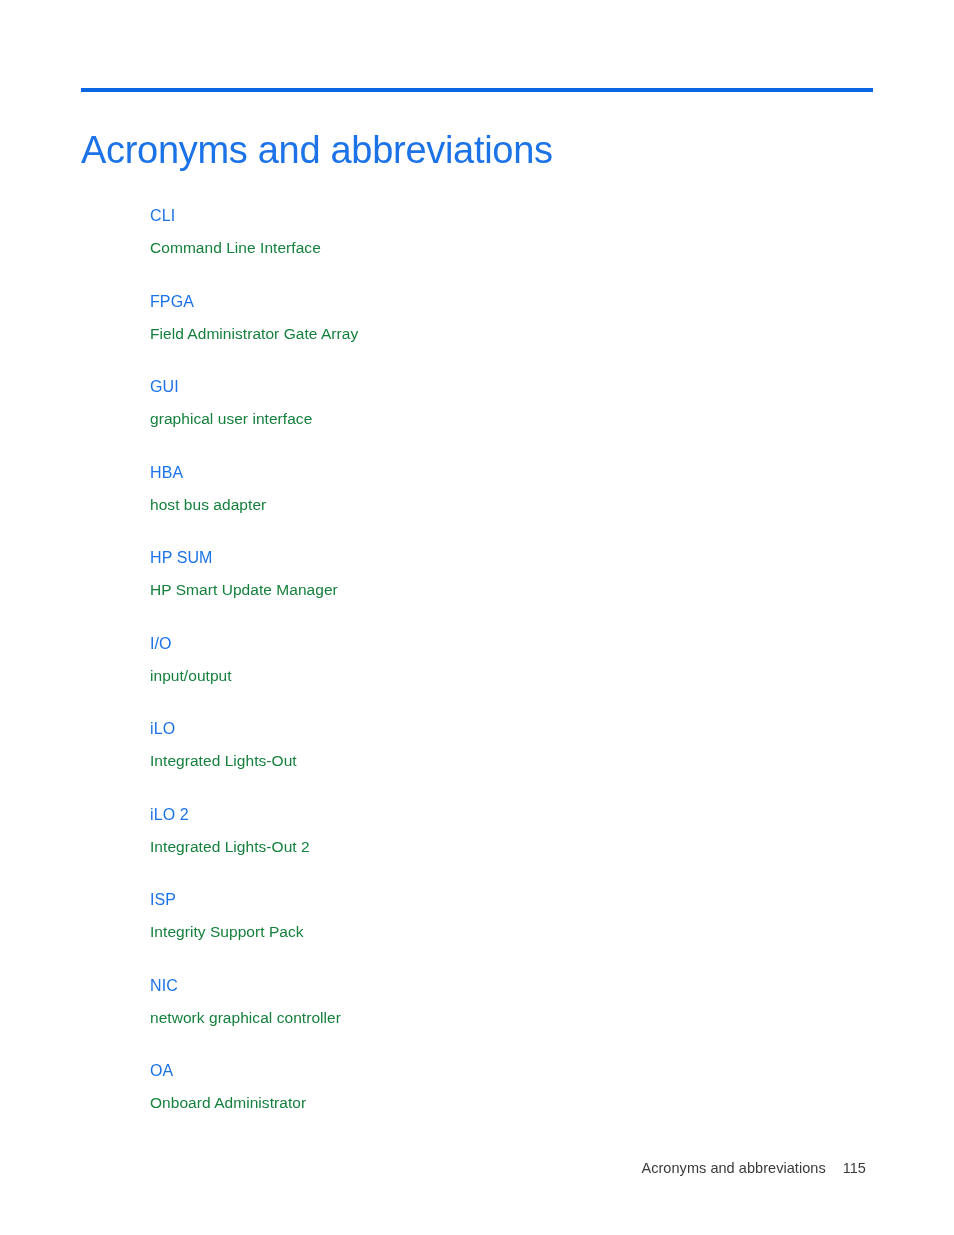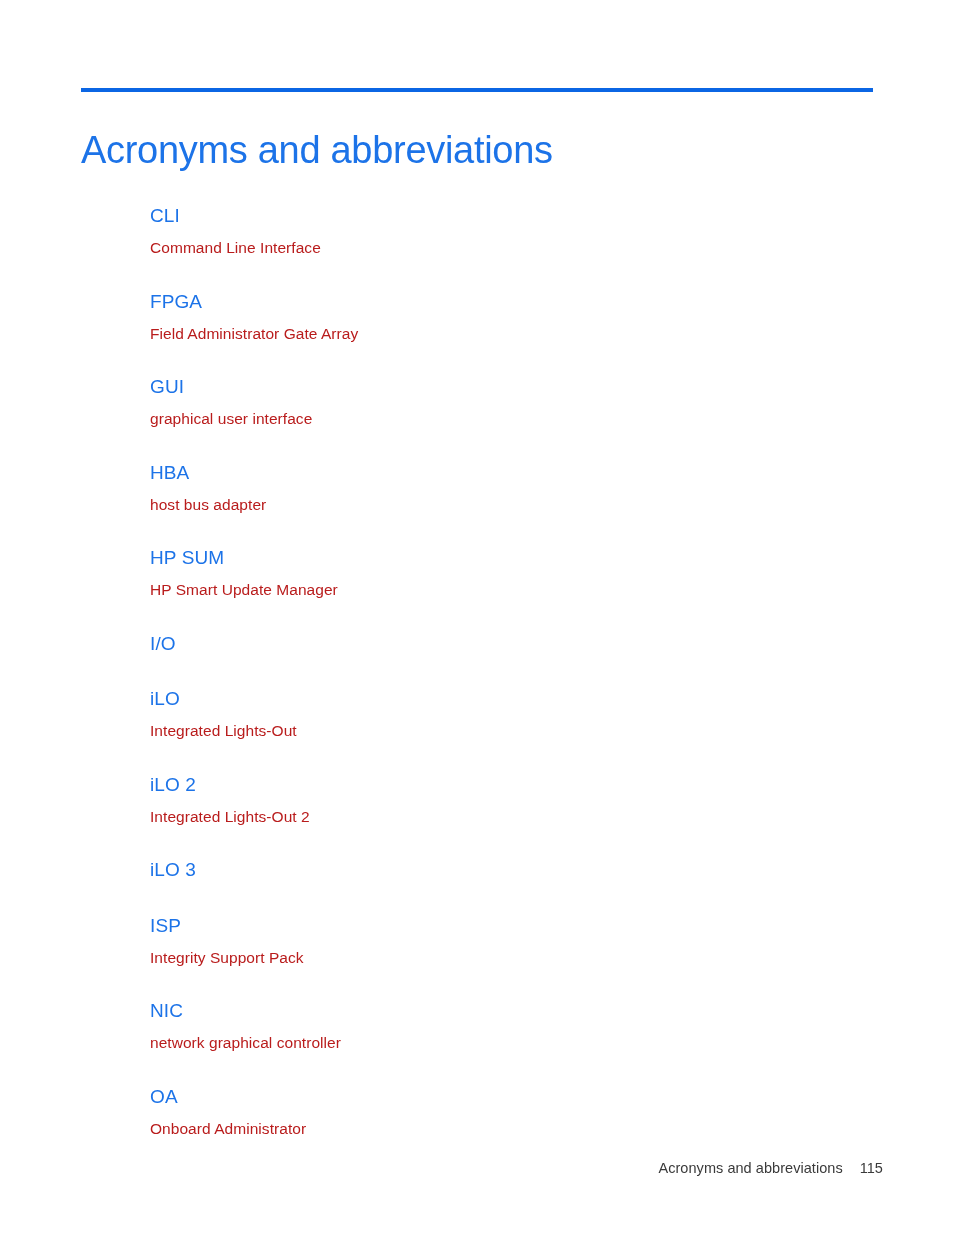--- a/index.html
+++ b/index.html
@@ -53,42 +53,42 @@
   }
 
   .entry {
     margin: 0 0 31.5px 0;
   }
   .entry:last-child {
     margin-bottom: 4px;
   }
 
   .entry-term {
-    font-size: 19px;
+    font-size: 16px;
     line-height: 24px;
     font-weight: 400;
     color: #1C73E8;
     letter-spacing: 0.1px;
     margin: 0 0 10px 0;
     white-space: nowrap;
   }
 
   .entry-def {
     font-size: 15.5px;
     line-height: 20px;
     font-weight: 400;
-    color: #b91c1c;
+    color: #15803d;
     letter-spacing: 0.05px;
     margin: 0;
   }
 
   
   .footer {
     position: absolute;
-    left: 91px;
+    left: 74px;
     top: 1158px;
     width: 792px;
     text-align: right;
     font-size: 14.5px;
     line-height: 20px;
     color: #3A3A3A;
     white-space: nowrap;
   }
   .footer-section {
     letter-spacing: 0.05px;
@@ -124,31 +124,31 @@
       <div class="entry">
         <div class="entry-term">HBA</div>
         <div class="entry-def">host bus adapter</div>
       </div>
       <div class="entry">
         <div class="entry-term">HP SUM</div>
         <div class="entry-def">HP Smart Update Manager</div>
       </div>
       <div class="entry">
         <div class="entry-term">I/O</div>
+        <div class="entry-def">input/output</div>
       </div>
       <div class="entry">
         <div class="entry-term">iLO</div>
         <div class="entry-def">Integrated Lights-Out</div>
       </div>
       <div class="entry">
         <div class="entry-term">iLO 2</div>
         <div class="entry-def">Integrated Lights-Out 2</div>
       </div>
       <div class="entry">
-        <div class="entry-term">iLO 3</div>
       </div>
       <div class="entry">
         <div class="entry-term">ISP</div>
         <div class="entry-def">Integrity Support Pack</div>
       </div>
       <div class="entry">
         <div class="entry-term">NIC</div>
         <div class="entry-def">network graphical controller</div>
       </div>
       <div class="entry">

